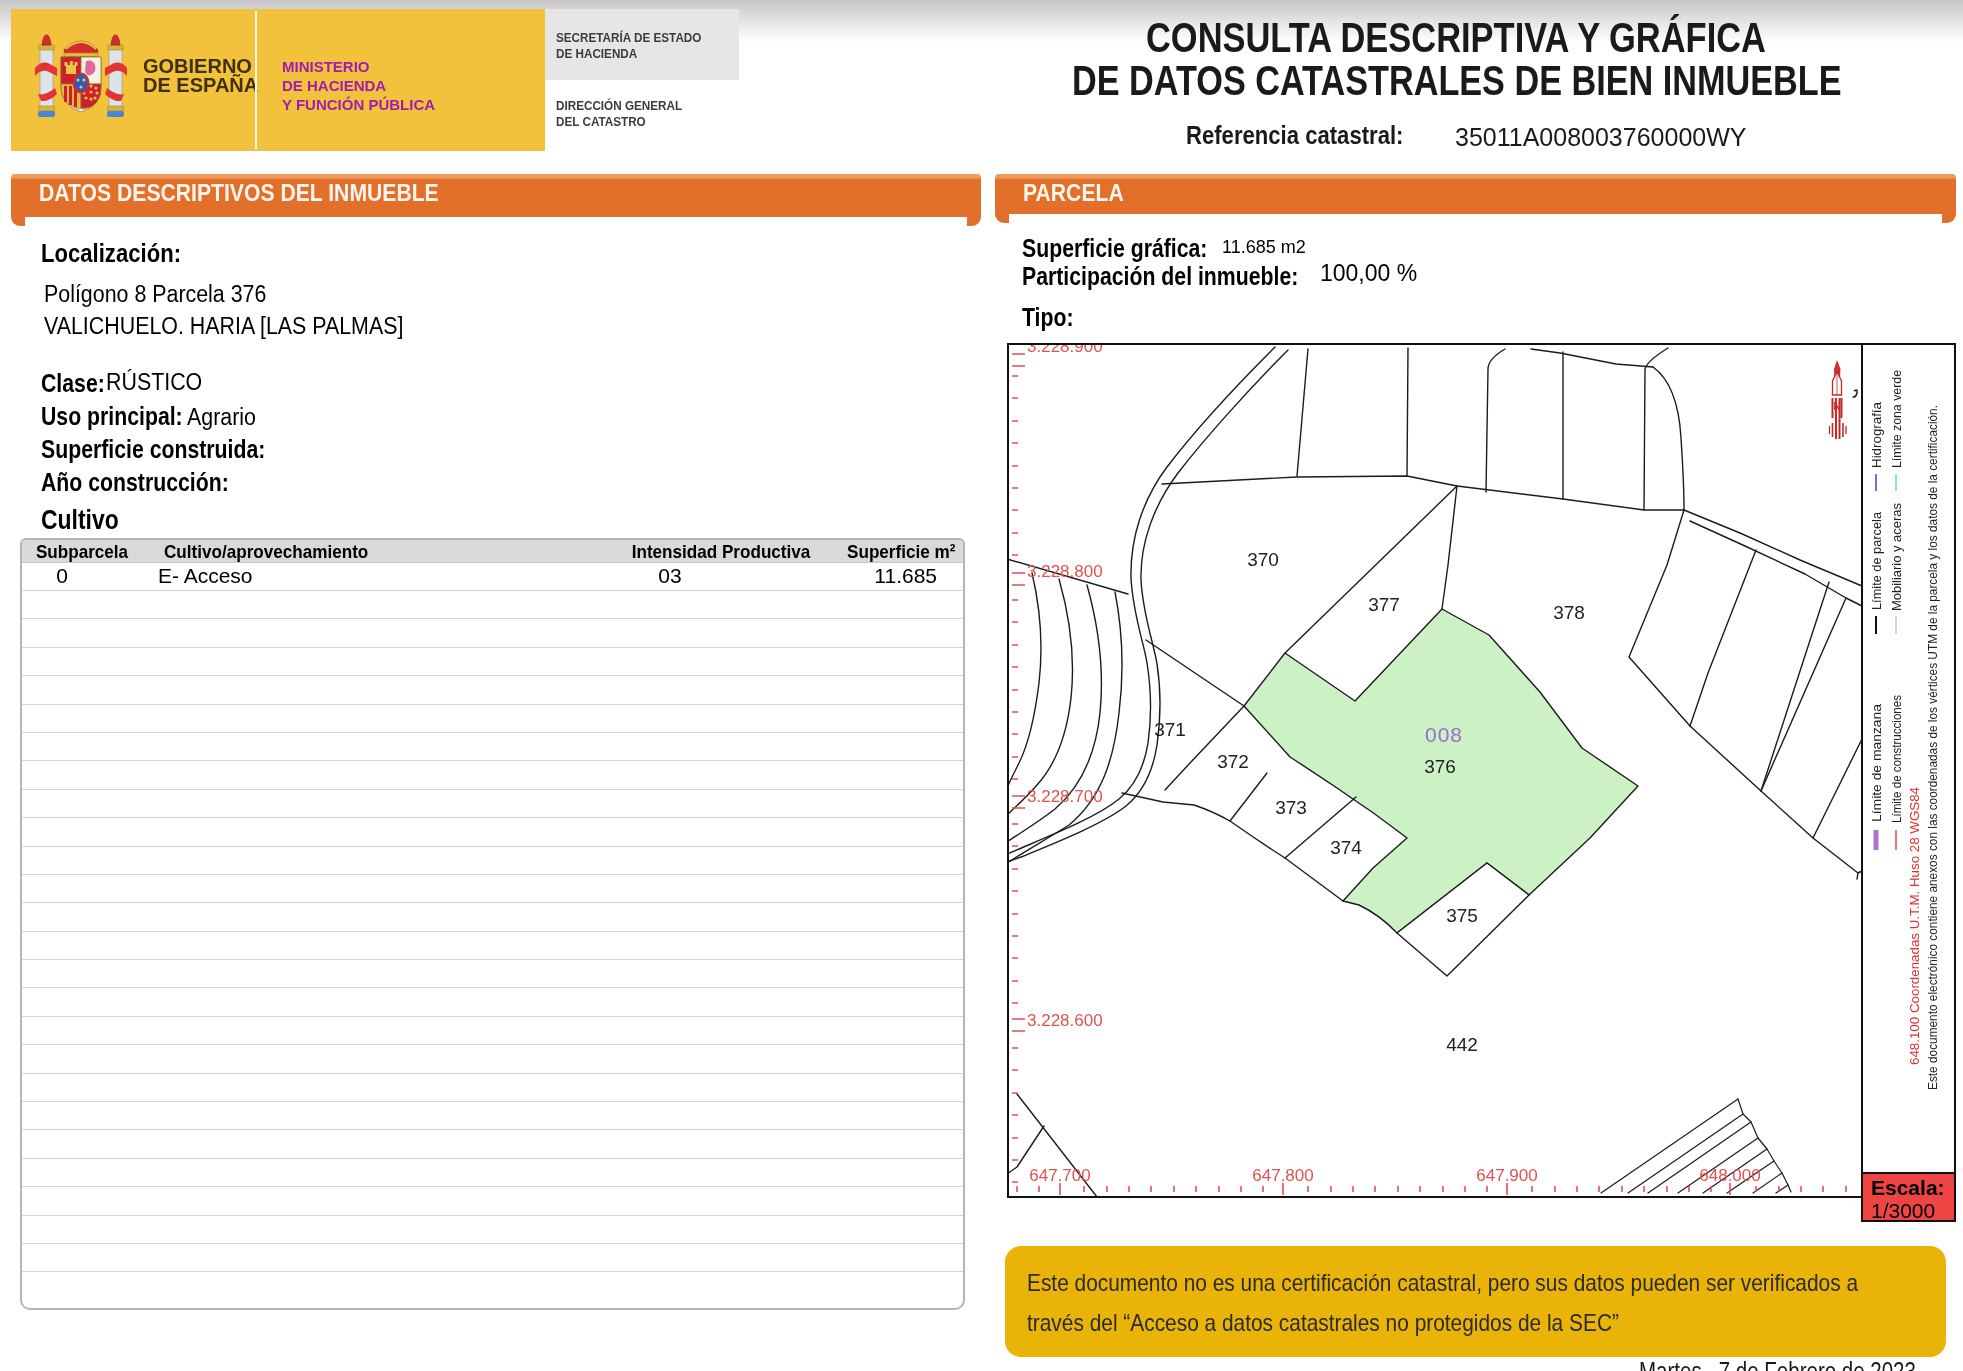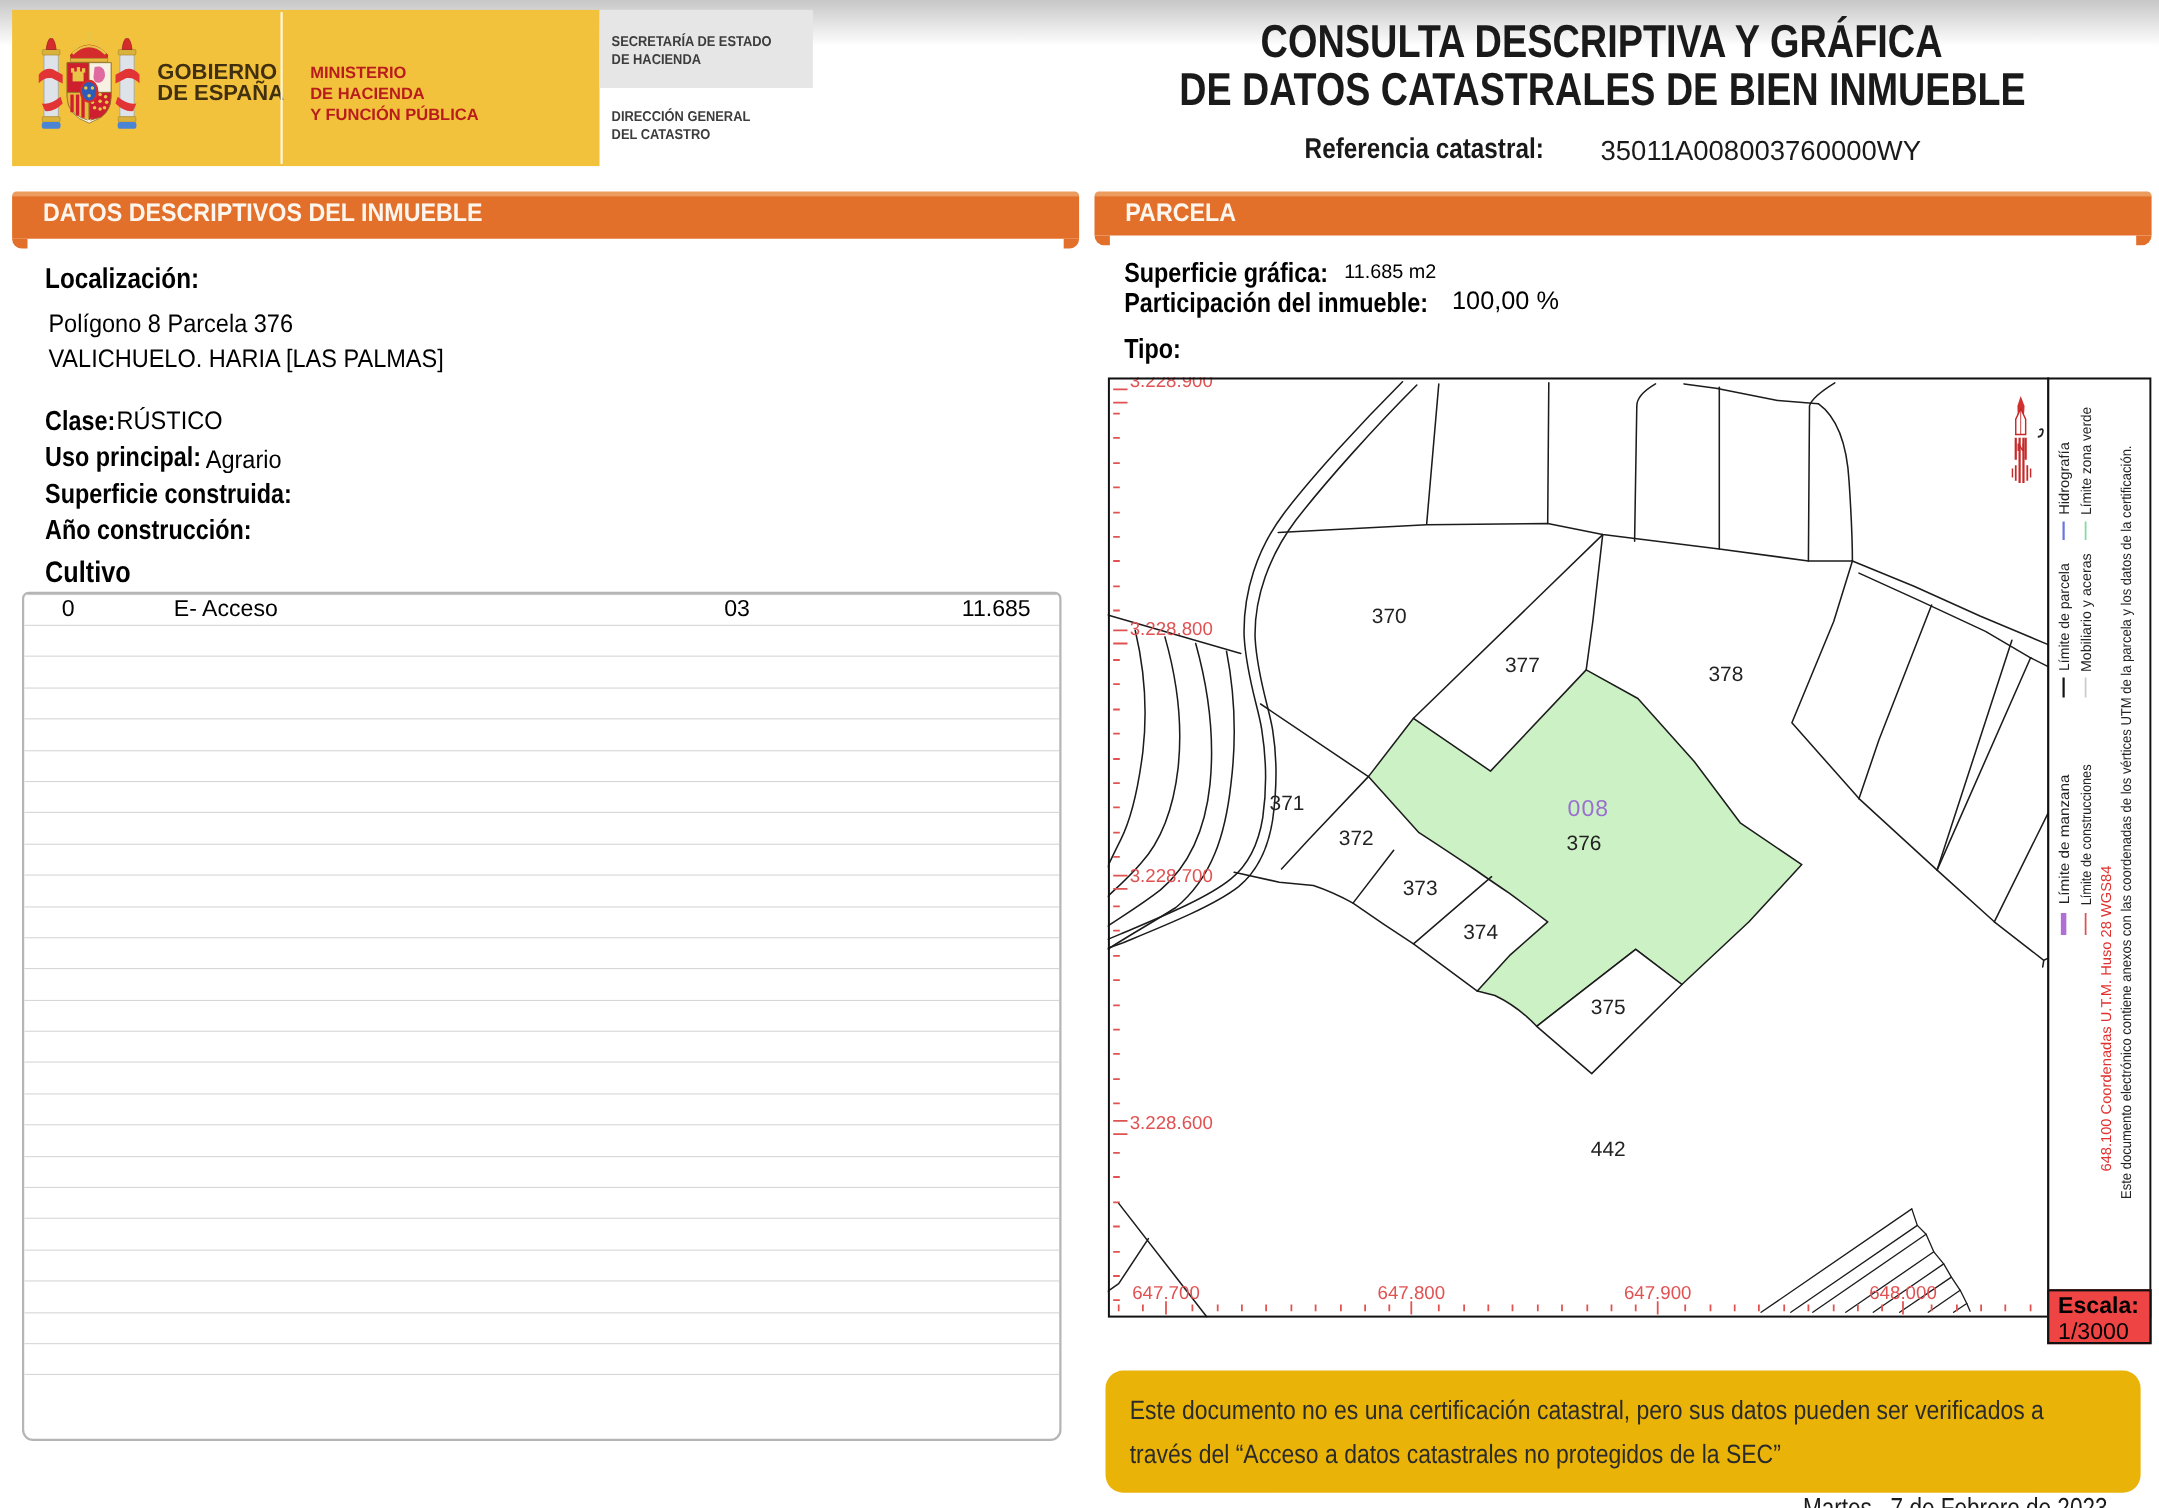--- a/index.html
+++ b/index.html
@@ -101,21 +101,21 @@
         <circle cx="49" cy="52" r="1.6"></circle>
         <circle cx="46" cy="59" r="1.6"></circle>
       </g>
 </svg>
 </div>
 
  <div class="abs b" style="left:143px;top:57px;font-size:20px;line-height:19px;color:#41300f;">GOBIERNO<br>DE ESPAÑA</div>
 
  <div class="abs" style="left:255px;top:11px;width:2px;height:138px;background:#fff7e0;"></div>
 
- <div class="abs b" style="left:282px;top:57px;font-size:15px;line-height:19px;color:#b91c1c;">MINISTERIO<br>DE HACIENDA<br>Y FUNCIÓN PÚBLICA</div>
+ <div class="abs b" style="left:282px;top:57px;font-size:15px;line-height:19px;color:#a21caf;">MINISTERIO<br>DE HACIENDA<br>Y FUNCIÓN PÚBLICA</div>
 
  <div class="abs" style="left:545px;top:9px;width:194px;height:71px;background:#e6e6e6;"></div>
 
  <div class="abs b cx9" style="left:556px;top:30px;font-size:13px;line-height:16px;color:#3c3c3c;">SECRETARÍA DE ESTADO<br>DE HACIENDA</div>
 
  <div class="abs b cx9" style="left:556px;top:98px;font-size:13px;line-height:16px;color:#3c3c3c;">DIRECCIÓN GENERAL<br>DEL CATASTRO</div>
 
  <div class="abs b" style="left:1146px;top:14px;width:616px;font-size:42px;color:#1a1a1a;transform:scaleX(0.82);transform-origin:0 0;white-space:nowrap;">CONSULTA DESCRIPTIVA Y GRÁFICA</div>
  <div class="abs b" style="left:1072px;top:57px;width:761px;font-size:42px;color:#1a1a1a;transform:scaleX(0.815);transform-origin:0 0;white-space:nowrap;">DE DATOS CATASTRALES DE BIEN INMUEBLE</div>
 
@@ -143,20 +143,26 @@
  <div class="val" style="left:187px;top:404px;">Agrario</div>
 
  <div class="abs b cx" style="left:41px;top:435px;font-size:25px;">Superficie construida:</div>
 
  <div class="abs b cx" style="left:41px;top:468px;font-size:25px;">Año construcción:</div>
 
  <div class="abs b cx" style="left:41px;top:505px;font-size:27px;">Cultivo</div>
 
  <div class="abs" style="left:20px;top:538px;width:945px;height:772px;border:2px solid #b5b5b5;border-radius:6px 6px 10px 10px;box-sizing:border-box;overflow:hidden;">
 
+  <div style="height:22px;background:#d9d9d9;position:relative;font-weight:bold;font-size:19px;">
+   <span class="abs" style="left:60px;top:1px;transform:translateX(-50%) scaleX(0.9);">Subparcela</span>
+   <span class="abs cx9" style="left:142px;top:1px;">Cultivo/aprovechamiento</span>
+   <span class="abs" style="left:699px;top:1px;transform:translateX(-50%) scaleX(0.9);">Intensidad Productiva</span>
+   <span class="abs" style="right:8px;top:1px;transform:scaleX(0.9);transform-origin:100% 50%;">Superficie m²</span>
+  </div>
 
   <div style="height:27px;border-top:1px solid #c9c9c9;position:relative;font-size:21px;">
    <span class="abs" style="left:40px;top:1px;transform:translateX(-50%);">0</span>
    <span class="abs" style="left:136px;top:1px;">E- Acceso</span>
    <span class="abs" style="left:648px;top:1px;transform:translateX(-50%);">03</span>
    <span class="abs" style="right:26px;top:1px;">11.685</span>
   </div>
 
 <div class="trow"></div>
 <div class="trow"></div>

